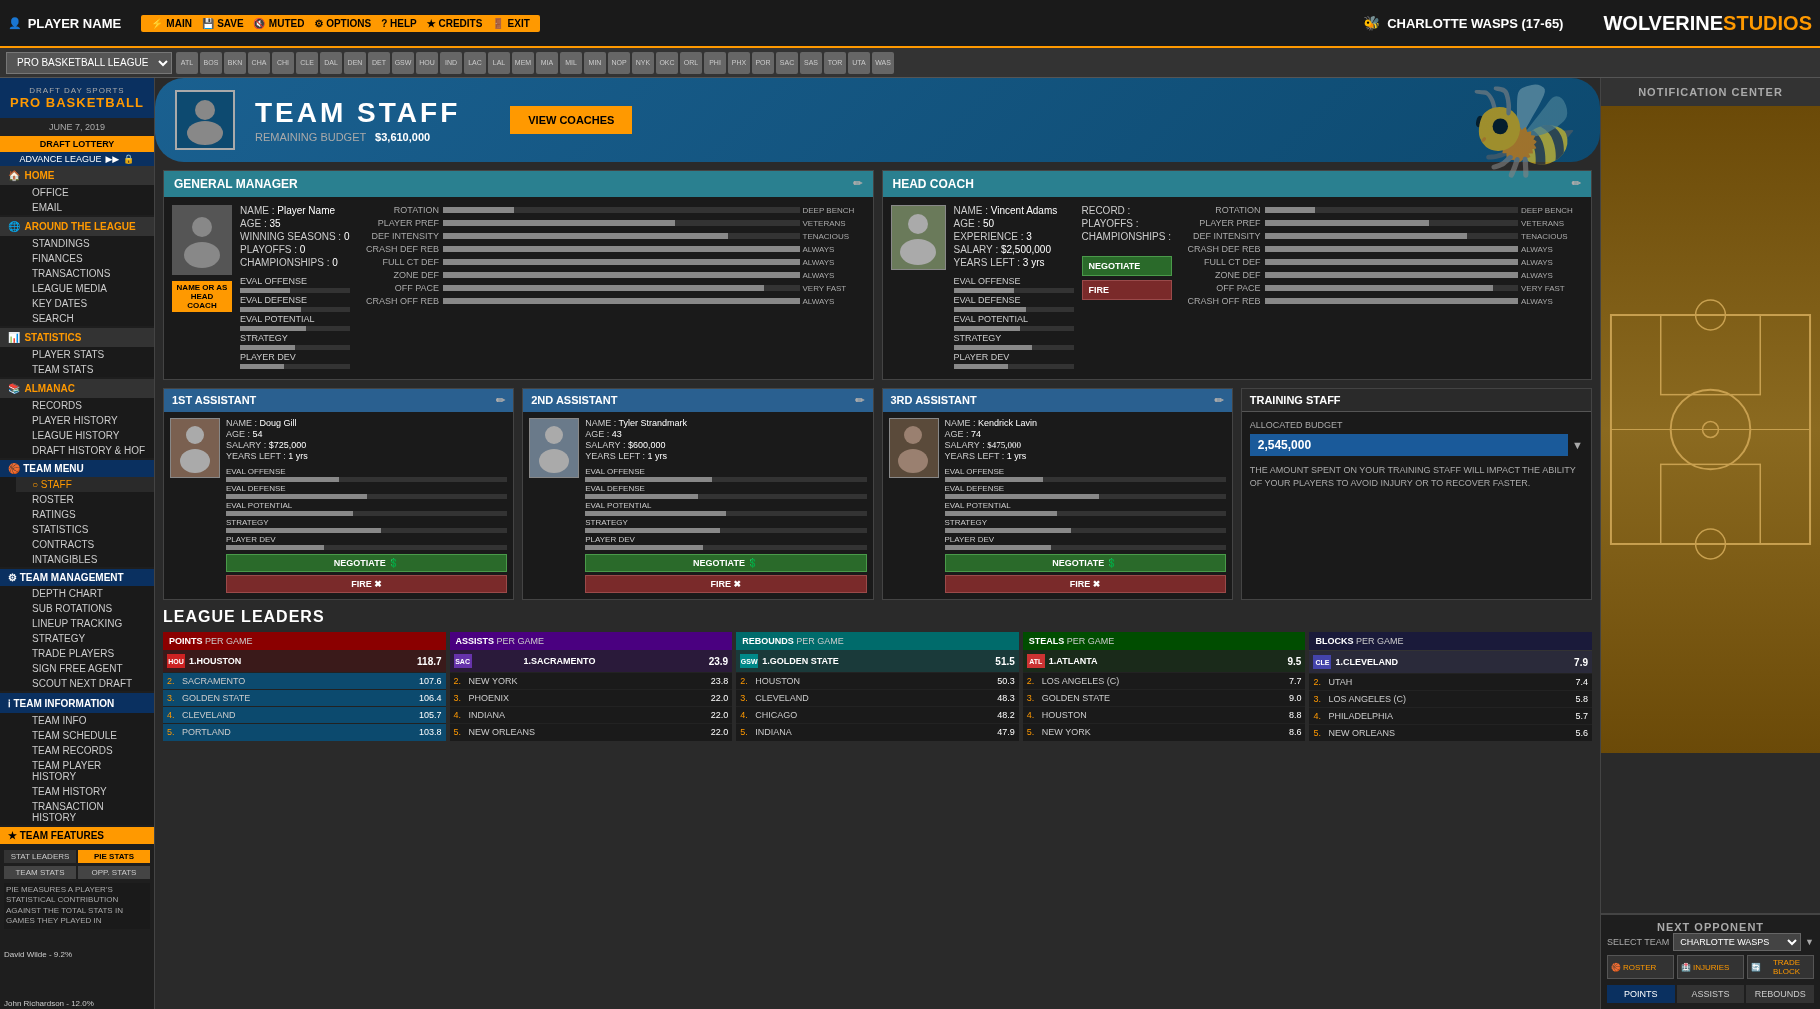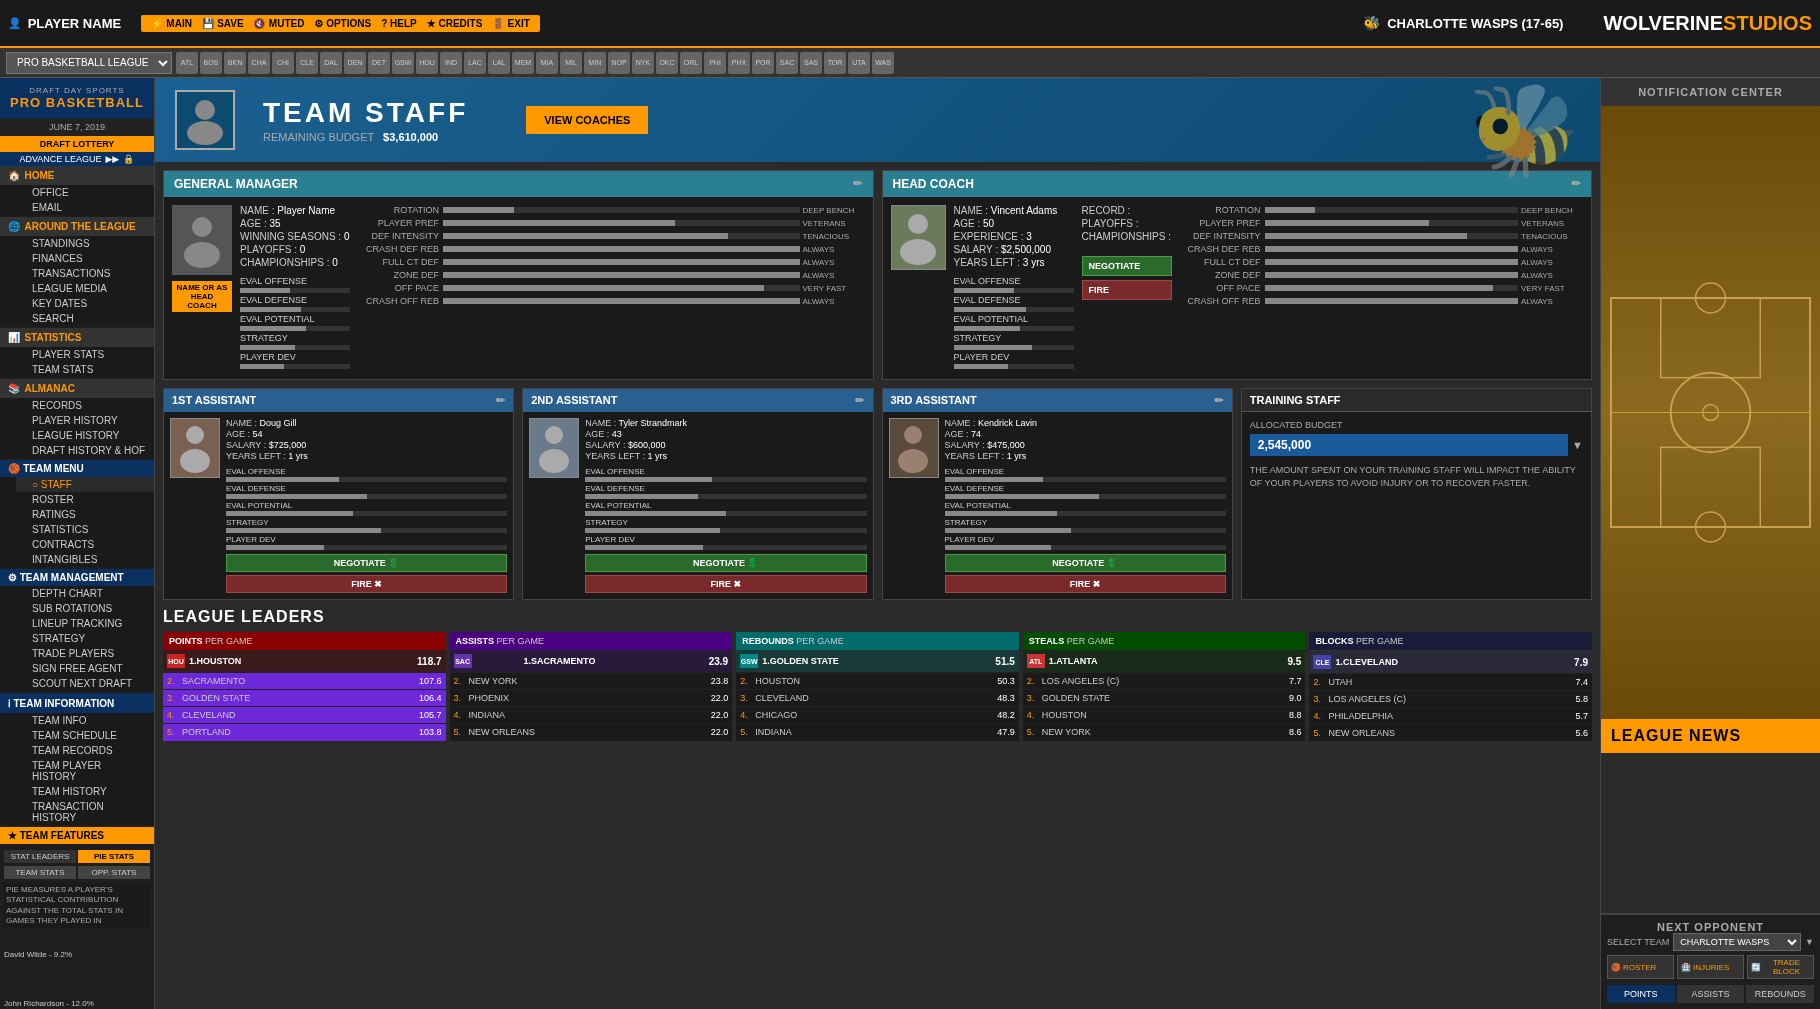--- a/index.html
+++ b/index.html
@@ -27,21 +27,21 @@
     .sidebar-header { background: #333; padding: 4px 8px; font-size: 10px; color: #f90; font-weight: bold; cursor: pointer; display: flex; align-items: center; gap: 4px; }
     .sidebar-group-header { background: #0a3060; padding: 3px 8px; font-size: 10px; color: #fff; font-weight: bold; cursor: pointer; }
     .sidebar-subgroup { background: #1a1a1a; }
     .sidebar-subitem { padding: 2px 8px 2px 16px; font-size: 10px; color: #ccc; cursor: pointer; margin-left: 16px; }
     .sidebar-subitem.active { color: #f90; background: #2a2a2a; }
     
     
     .center-content { flex: 1; overflow-y: auto; background: #2a2a2a; }
     
     
-    .staff-header { background: linear-gradient(135deg, #1a6090 0%, #0d4a70 100%); padding: 12px 20px; display: flex; align-items: center; gap: 28px; position: relative; min-height: 80px; }
+    .staff-header { background: linear-gradient(135deg, #1a6090 0%, #0d4a70 100%); padding: 12px 20px; display: flex; align-items: center; gap: 20px; position: relative; min-height: 80px; border-radius: 29px; }
     .staff-icon { width: 60px; height: 60px; background: #0d4a70; border: 2px solid #aaa; display: flex; align-items: center; justify-content: center; }
     
     
     .right-panel { width: 220px; background: #1e1e1e; border-left: 1px solid #444; flex-shrink: 0; display: flex; flex-direction: column; }
     
     .edit-icon { color: #aaa; cursor: pointer; font-size: 11px; }
     
     
     ::-webkit-scrollbar { width: 6px; }
     ::-webkit-scrollbar-track { background: #1a1a1a; }
@@ -572,21 +572,21 @@
               <div style="width:50px;height:60px;background:#5a4a3a;display:flex;align-items:center;justify-content:center;border:1px solid #888;">
                 <svg width="35" height="50" viewBox="0 0 35 50">
                     <circle cx="17" cy="12" r="9" fill="#9a8070"></circle>
                     <ellipse cx="17" cy="38" rx="15" ry="12" fill="#9a8070"></ellipse>
                   </svg>
               </div>
             </div>
             <div style="flex:1;">
               <div style="font-size:9px;color:#ccc;margin-bottom:1px;">NAME : <span style="color:#fff;">Kendrick Lavin</span></div>
               <div style="font-size:9px;color:#ccc;margin-bottom:1px;">AGE : <span style="color:#fff;">74</span></div>
-              <div style="font-size:9px;color:#ccc;margin-bottom:1px;">SALARY : <span style="color:#fff;">$475,000</span></div>
+              <div style="font-size:9px;color:#ccc;margin-bottom:1px;">SALARY : <span style="color:#fff;font-family:Liberation Serif, serif;">$475,000</span></div>
               <div style="font-size:9px;color:#ccc;margin-bottom:6px;">YEARS LEFT : <span style="color:#fff;">1 yrs</span></div>
               <div style="font-size:8px;color:#ccc;margin-bottom:2px;">EVAL OFFENSE<div style="height:5px;background:#333;margin-top:1px;">
                     <div style="height:100%;background:#888;width:35%;"></div>
                   </div></div>
               <div style="font-size:8px;color:#ccc;margin-bottom:2px;">EVAL DEFENSE<div style="height:5px;background:#333;margin-top:1px;">
                     <div style="height:100%;background:#888;width:55%;"></div>
                   </div></div>
               <div style="font-size:8px;color:#ccc;margin-bottom:2px;">EVAL POTENTIAL<div style="height:5px;background:#333;margin-top:1px;">
                     <div style="height:100%;background:#888;width:40%;"></div>
                   </div></div>
@@ -614,21 +614,21 @@
             </div>
             <div style="font-size:9px;color:#aaa;line-height:1.4;">THE AMOUNT SPENT ON YOUR TRAINING STAFF WILL IMPACT THE ABILITY OF YOUR PLAYERS TO AVOID INJURY OR TO RECOVER FASTER.</div>
           </div>
         </div>
       </div>
 
       <div style="margin-top:8px;">
         <div style="font-size:16px;font-weight:bold;color:#fff;margin-bottom:6px;letter-spacing:1px;">LEAGUE LEADERS</div>
         <div style="display:grid;grid-template-columns:repeat(5,1fr);gap:4px;">
 
-          <div style="background:#6d28d9;">
+          <div style="background:#0c4a6e;">
             <div style="background:#8b0000;padding:4px 6px;font-size:9px;font-weight:bold;color:#fff;">POINTS <span style="font-weight:normal;color:#ccc;">PER GAME</span></div>
             <div style="display:flex;align-items:center;padding:4px;background:#3a1a1a;border-bottom:1px solid #222;font-size:10px;font-weight:bold;">
               <div style="width:18px;height:14px;background:#cc2222;display:flex;align-items:center;justify-content:center;margin-right:4px;">
                   <span style="font-size:7px;font-weight:bold;">HOU</span>
                 </div>
               <span style="flex:1;font-size:9px;color:#fff;text-transform:uppercase;">1.HOUSTON</span>
               <span style="color:#fff;font-weight:bold;font-size:10px;">118.7</span>
             </div>
             <div style="display:flex;padding:3px 4px;border-bottom:1px solid #222;font-size:9px;">
                 <span style="color:#f90;margin-right:3px;min-width:12px;">2.</span>
@@ -791,21 +791,20 @@
         <circle cx="110" cy="125" r="40" fill="none" stroke="#c8a050" stroke-width="2"></circle>
         <line x1="10" y1="125" x2="210" y2="125" stroke="#c8a050" stroke-width="1"></line>
         <rect x="60" y="10" width="100" height="80" fill="none" stroke="#c8a050" stroke-width="1.5"></rect>
         <rect x="60" y="160" width="100" height="80" fill="none" stroke="#c8a050" stroke-width="1.5"></rect>
         <circle cx="110" cy="10" r="15" fill="none" stroke="#c8a050" stroke-width="1.5"></circle>
         <circle cx="110" cy="240" r="15" fill="none" stroke="#c8a050" stroke-width="1.5"></circle>
         <circle cx="110" cy="125" r="8" fill="none" stroke="#c8a050" stroke-width="1.5"></circle>
       </svg>
     </div>
 
-    <div style="background:#f90;padding:8px 10px;font-size:16px;font-weight:bold;color:#000;letter-spacing:1px;">LEAGUE NEWS</div>
     <div style="background:#2a2a2a;height:160px;"></div>
 
     <div style="padding:6px;border-top:2px solid #444;">
       <div style="font-size:11px;font-weight:bold;color:#aaa;text-align:center;margin-bottom:0;letter-spacing:1px;">NEXT OPPONENT</div>
 
       <div style="display:flex;align-items:center;gap:4px;margin-bottom:4px;font-size:9px;color:#aaa;">
         <span>SELECT TEAM</span>
         <select style="background:#444;color:#fff;border:1px solid #666;font-size:9px;padding:2px;flex:1;">
           <option value="CHARLOTTE WASPS">CHARLOTTE WASPS</option>
         </select>

